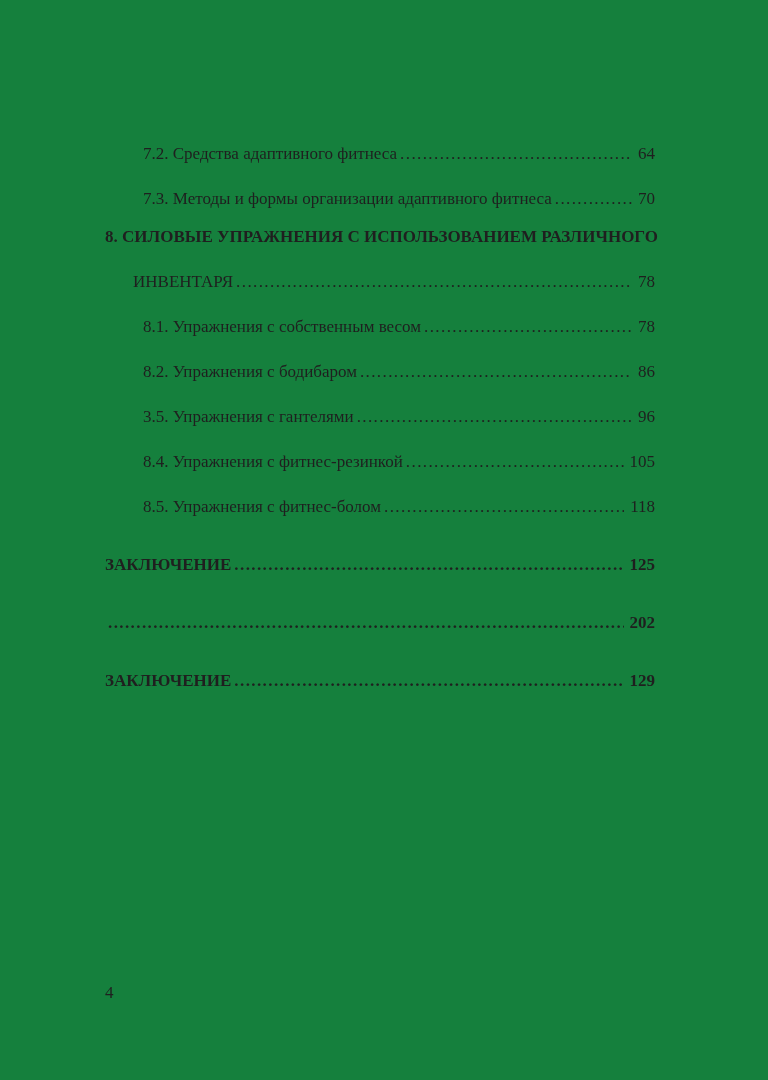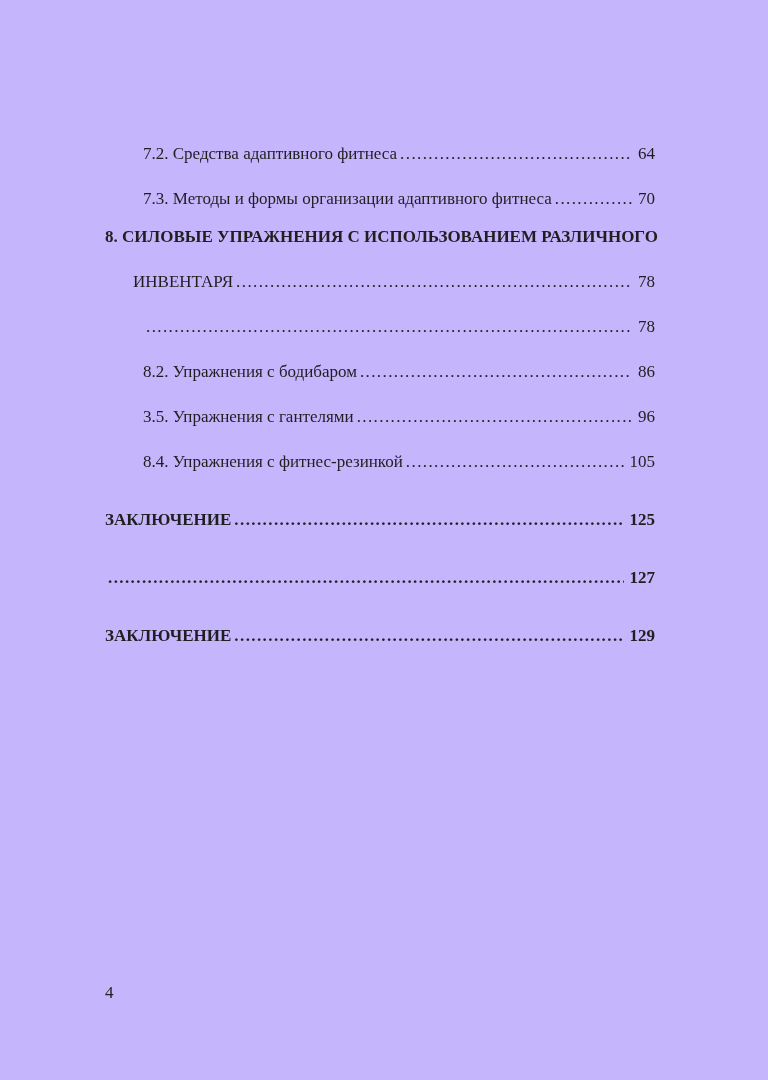--- a/index.html
+++ b/index.html
@@ -5,21 +5,21 @@
   * { margin: 0; padding: 0; box-sizing: border-box; }
   html, body {
     width: 768px; height: 1080px;
     background: #ffffff;
     font-family: "Liberation Serif", "DejaVu Serif", serif;
   }
   .page {
     position: absolute;
     left: 0; top: 0;
     width: 768px; height: 1080px;
-    background: #c4b5fd;
+    background: #15803d;
     color: #1f1f1f;
     overflow: hidden;
   }
   .toc {
     position: absolute;
     left: 105px;
     top: 121px;
     width: 550px;
     font-size: 17px;
   }
@@ -77,46 +77,52 @@
       </div>
       <div class="toc-row lv-main">
         <span class="toc-text">8. СИЛОВЫЕ УПРАЖНЕНИЯ С ИСПОЛЬЗОВАНИЕМ РАЗЛИЧНОГО</span>
       </div>
       <div class="toc-row lv-cont">
         <span class="toc-text">ИНВЕНТАРЯ</span>
         <span class="leader"></span>
         <span class="toc-page">78</span>
       </div>
       <div class="toc-row lv-sub">
+        <span class="toc-text">8.1. Упражнения с собственным весом</span>
         <span class="leader"></span>
         <span class="toc-page">78</span>
       </div>
       <div class="toc-row lv-sub">
         <span class="toc-text">8.2. Упражнения с бодибаром</span>
         <span class="leader"></span>
         <span class="toc-page">86</span>
       </div>
       <div class="toc-row lv-sub">
         <span class="toc-text">3.5. Упражнения с гантелями</span>
         <span class="leader"></span>
         <span class="toc-page">96</span>
       </div>
       <div class="toc-row lv-sub">
         <span class="toc-text">8.4. Упражнения с фитнес-резинкой</span>
         <span class="leader"></span>
         <span class="toc-page">105</span>
       </div>
+      <div class="toc-row lv-sub">
+        <span class="toc-text">8.5. Упражнения с фитнес-болом</span>
+        <span class="leader"></span>
+        <span class="toc-page">118</span>
+      </div>
       <div class="toc-row lv-main">
         <span class="toc-text">ЗАКЛЮЧЕНИЕ</span>
         <span class="leader"></span>
         <span class="toc-page">125</span>
       </div>
       <div class="toc-row lv-main">
         <span class="leader"></span>
-        <span class="toc-page">127</span>
+        <span class="toc-page">202</span>
       </div>
       <div class="toc-row lv-main">
         <span class="toc-text">ЗАКЛЮЧЕНИЕ</span>
         <span class="leader"></span>
         <span class="toc-page">129</span>
       </div>
     </div>
   <div class="footer-page-number">4</div>
 </div>
 

